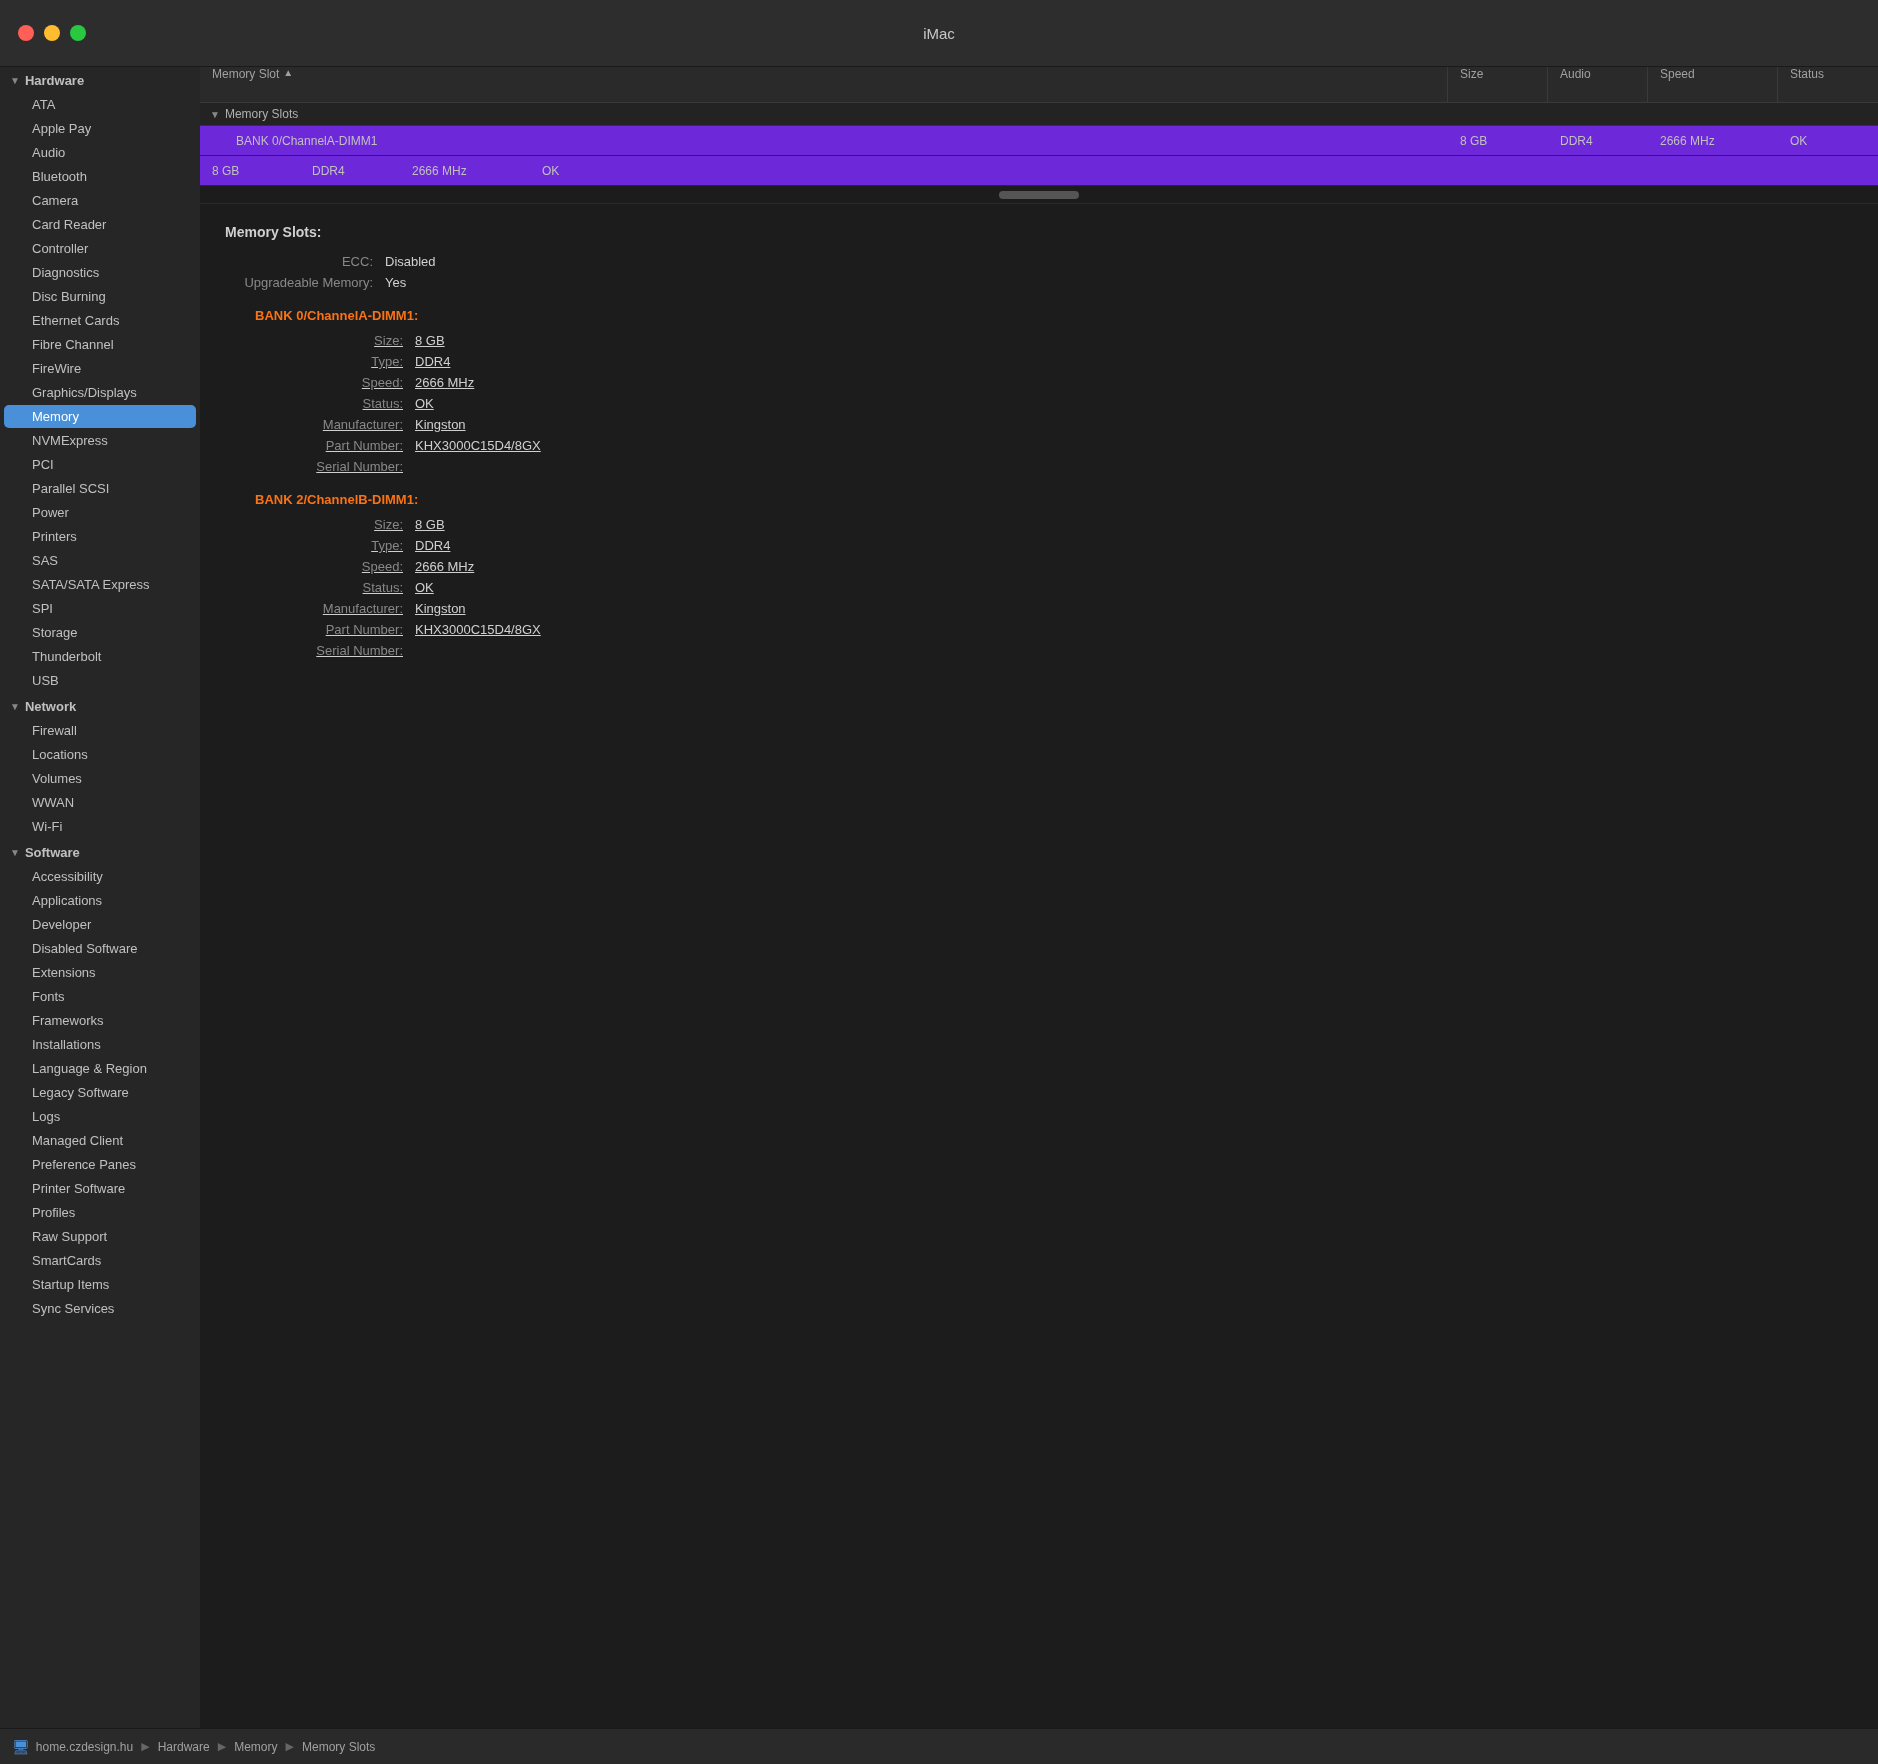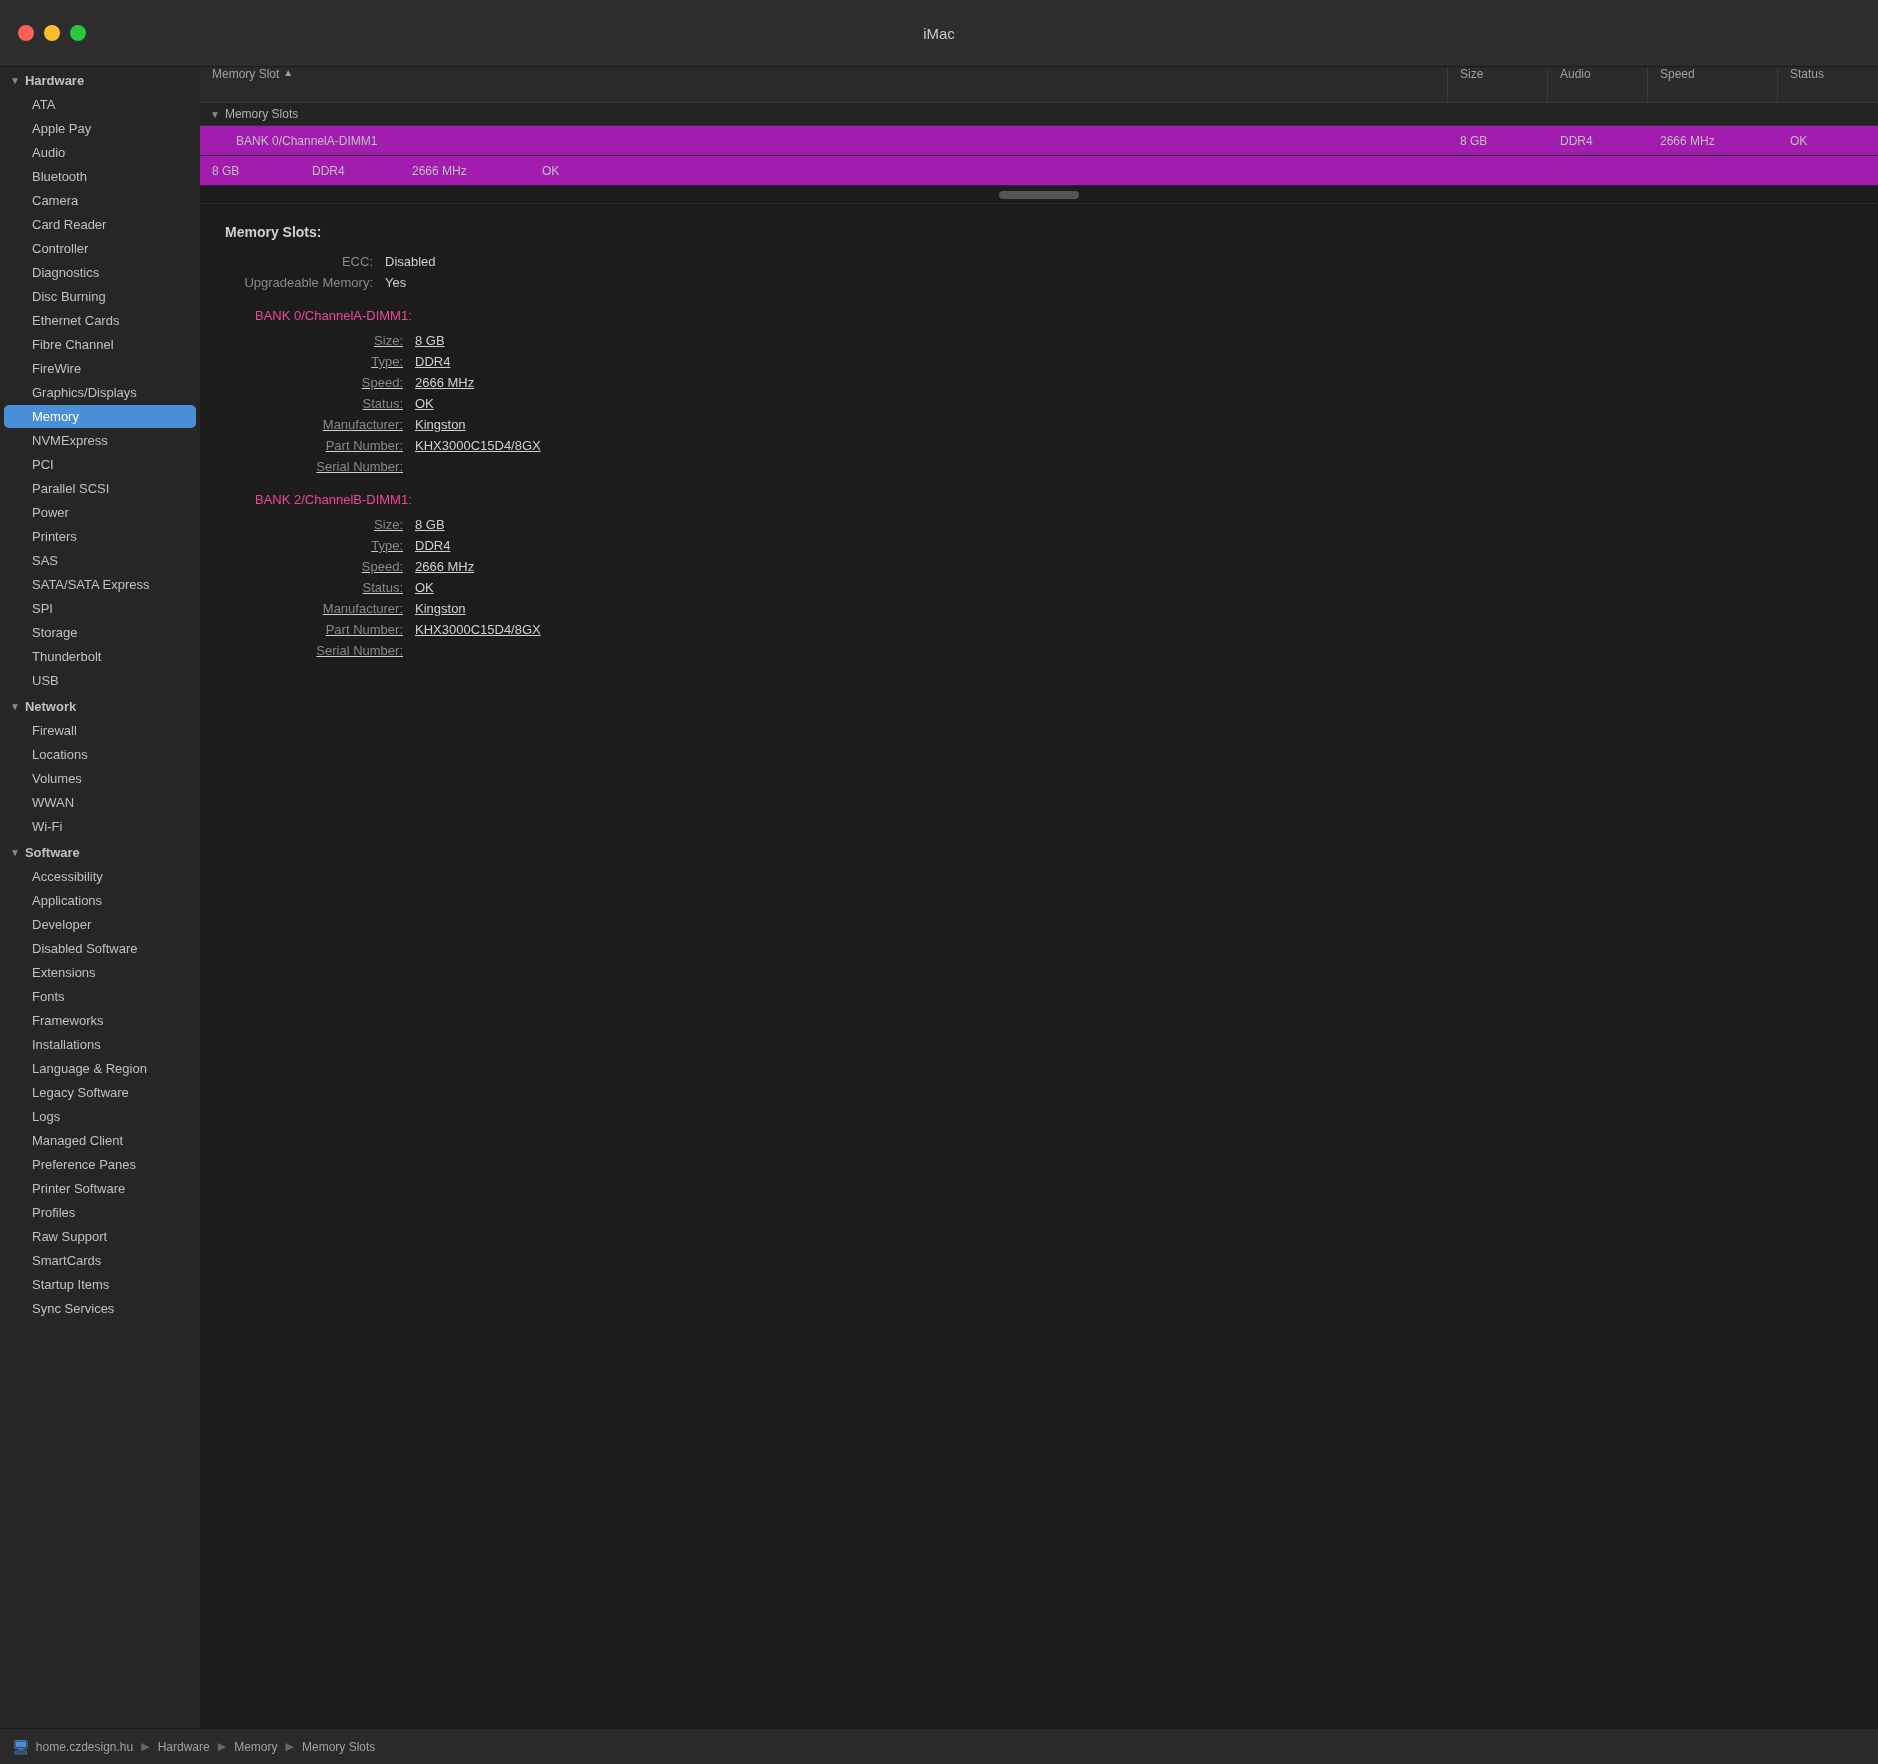--- a/index.html
+++ b/index.html
@@ -134,21 +134,21 @@
       padding: 4px 10px;
       font-size: 12px;
       color: #b0b0b0;
       border-bottom: 1px solid #333;
     }
     .table-group-arrow { margin-right: 5px; font-size: 10px; color: #888; }
 
     .table-row {
       display: flex;
       align-items: center;
-      background: #a21caf;
+      background: #6d28d9;
       border-bottom: 1px solid #2a2a2a;
       height: 30px;
     }
     .table-cell {
       font-size: 12px;
       color: #c0c0c0;
       padding: 0 12px;
       height: 100%;
       display: flex;
       align-items: center;
@@ -202,22 +202,22 @@
       flex-shrink: 0;
       text-align: right;
       padding-right: 12px;
     }
     .detail-value {
       color: #d0d0d0;
     }
 
     .detail-bank-title {
       font-size: 13px;
-      font-weight: 400;
-      color: #ec4899;
+      font-weight: 700;
+      color: #f97316;
       margin-top: 18px;
       margin-bottom: 10px;
       padding-left: 30px;
     }
     .detail-bank-rows {
       padding-left: 30px;
       text-decoration: underline;
     }
 
     

